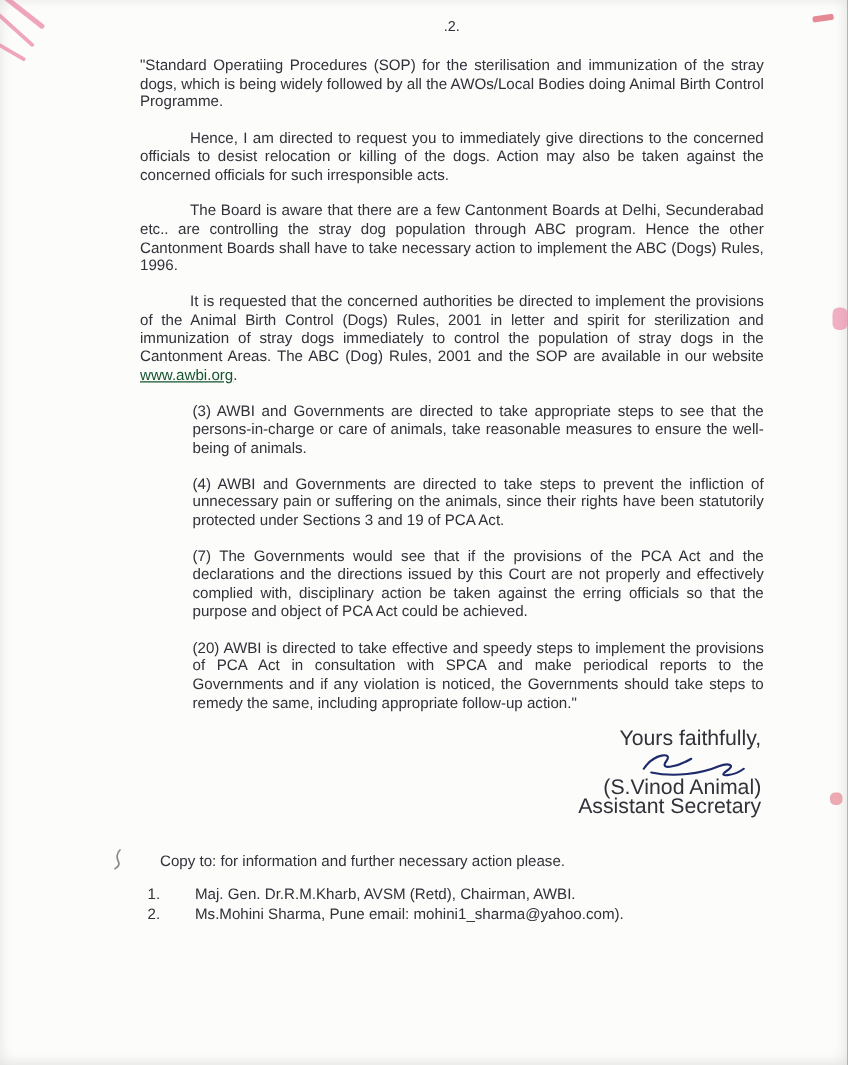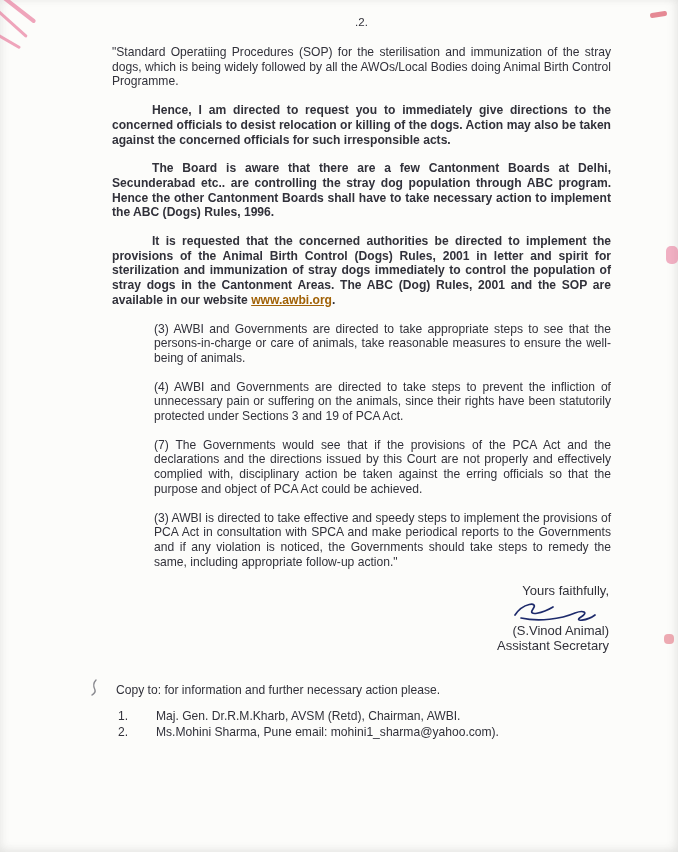--- a/index.html
+++ b/index.html
@@ -22,41 +22,41 @@
     text-align:center;
     font-size:11.5px;
     margin:0 0 17px 0;
   }
   p.para {
     margin:0 0 14px 0;
     font-size:12.1px;
     line-height:14.7px;
     text-align:justify;
   }
-  .indent1 { text-indent:40px;font-weight:bold; }
+  .indent1 { text-indent:40px; }
   .indent2 { text-indent:78px; }
   .quote {
     margin-left:42px !important;
   }
   .weblink {
     text-decoration:underline;
-    color:#a16207;
+    color:#14532d;
     cursor:pointer;
   }
   .sig-block {
     text-align:right;
-    font-size:13px;
+    font-size:17px;
     line-height:15px;
     margin-top:6px;
     padding-right:2px;
   }
   .sig-scribble { margin:2px 10px -4px 0; }
   .copy-heading {
     font-size:12.1px;
-    margin:30px 0 12px 4px;
+    margin:30px 0 12px 16px;
   }
   .copy-list { font-size:12.1px; line-height:15.5px; }
   .copy-item { display:flex; margin-left:6px; }
   .copy-num { width:38px; flex:0 0 38px; }
   
   .artifact { position:absolute; pointer-events:none; }
   .art-line { position:absolute; background:rgba(228,92,134,0.55); border-radius:2px; }
   .a-tl1 { left:-6px; top:6px;  width:46px; height:4px; transform:rotate(38deg); }
   .a-tl2 { left:-8px; top:22px; width:40px; height:3px; transform:rotate(42deg); }
   .a-tl3 { left:-4px; top:40px; width:26px; height:3px; transform:rotate(30deg); }
@@ -95,21 +95,21 @@
     <p class="para indent1">The Board is aware that there are a few Cantonment Boards at Delhi, Secunderabad etc.. are controlling the stray dog population through ABC program. Hence the other Cantonment Boards shall have to take necessary action to implement the ABC (Dogs) Rules, 1996.</p>
 
     <p class="para indent1">
       <span>It is requested that the concerned authorities be directed to implement the provisions of the Animal Birth Control (Dogs) Rules, 2001 in letter and spirit for sterilization and immunization of stray dogs immediately to control the population of stray dogs in the Cantonment Areas. The ABC (Dog) Rules, 2001 and the SOP are available in our website </span><span class="weblink">www.awbi.org</span><span>.</span>
     </p>
 
 
     <p class="para quote">(3) AWBI and Governments are directed to take appropriate steps to see that the persons-in-charge or care of animals, take reasonable measures to ensure the well-being of animals.</p>
     <p class="para quote">(4) AWBI and Governments are directed to take steps to prevent the infliction of unnecessary pain or suffering on the animals, since their rights have been statutorily protected under Sections 3 and 19 of PCA Act.</p>
     <p class="para quote">(7) The Governments would see that if the provisions of the PCA Act and the declarations and the directions issued by this Court are not properly and effectively complied with, disciplinary action be taken against the erring officials so that the purpose and object of PCA Act could be achieved.</p>
-    <p class="para quote">(3) AWBI is directed to take effective and speedy steps to implement the provisions of PCA Act in consultation with SPCA and make periodical reports to the Governments and if any violation is noticed, the Governments should take steps to remedy the same, including appropriate follow-up action."</p>
+    <p class="para quote">(20) AWBI is directed to take effective and speedy steps to implement the provisions of PCA Act in consultation with SPCA and make periodical reports to the Governments and if any violation is noticed, the Governments should take steps to remedy the same, including appropriate follow-up action."</p>
 
 
     <div class="sig-block">
       <div>Yours faithfully,</div>
       <div class="sig-scribble">
         <svg width="92" height="24" viewBox="0 0 92 24">
           <path d="M8,15 C16,3 32,1 26,9 C20,17 36,13 46,7 M14,18 C32,22 54,19 68,13 C76,10 82,12 74,17 C66,22 80,21 88,15" stroke="#1d2a6b" stroke-width="1.7" fill="none" stroke-linecap="round"></path>
         </svg>
       </div>
       <div>(S.Vinod Animal)</div>

